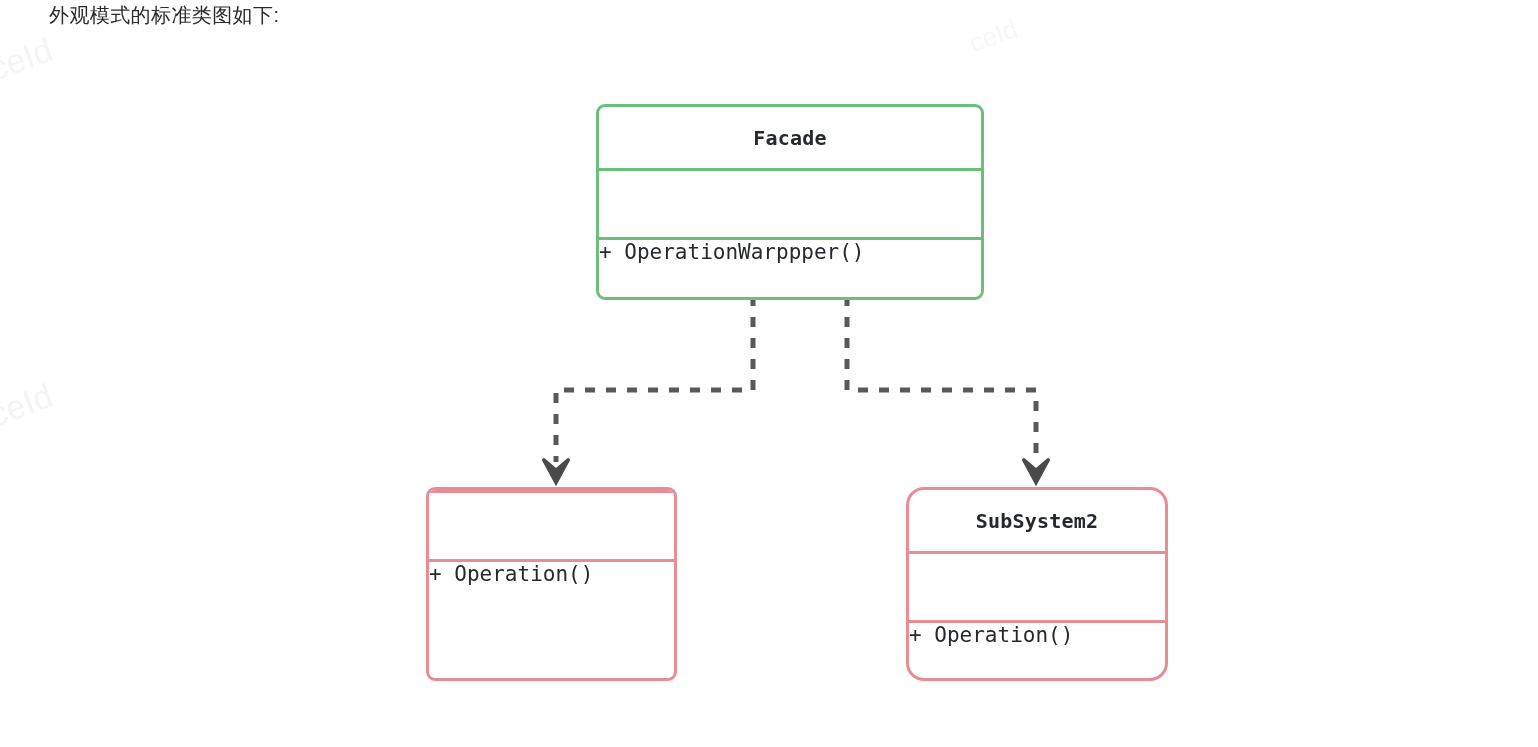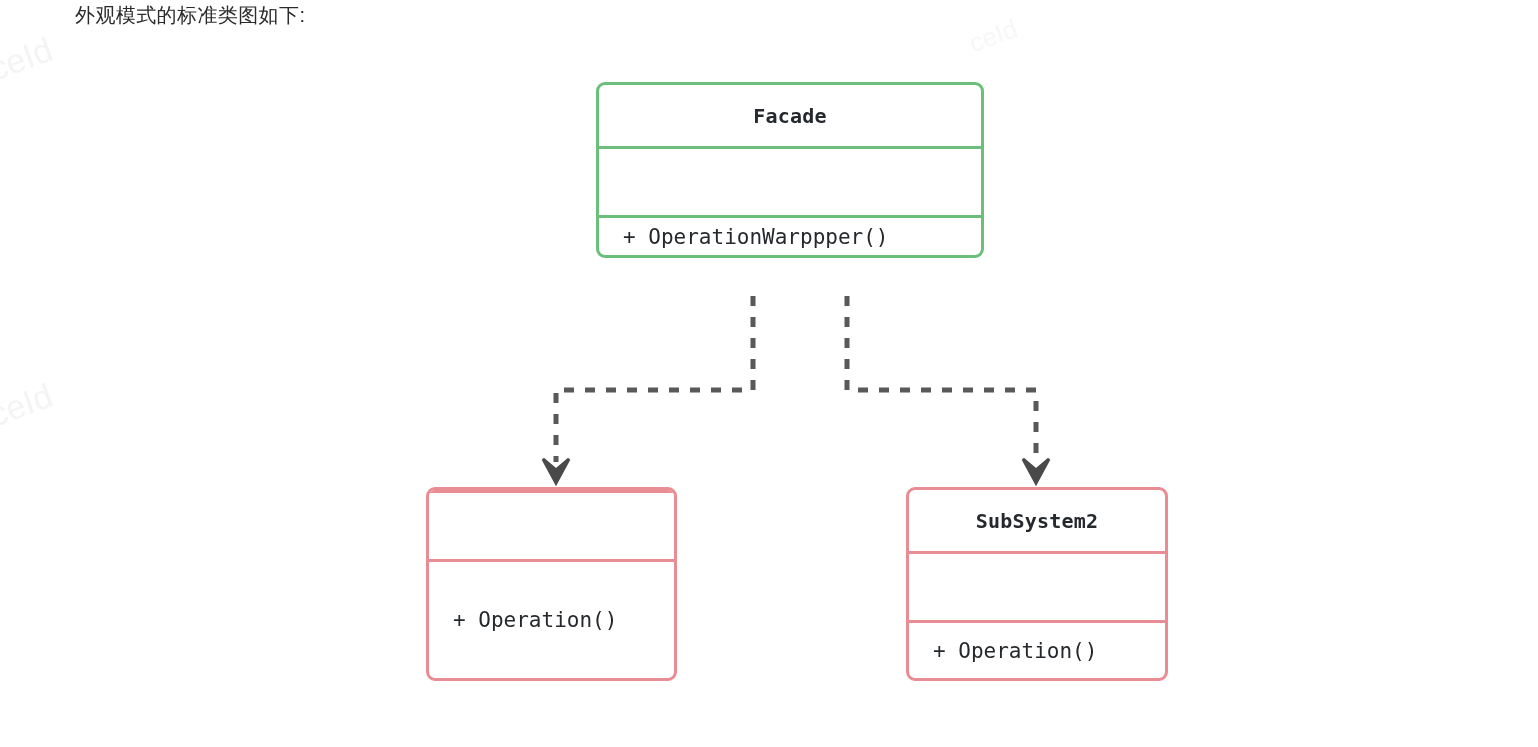--- a/index.html
+++ b/index.html
@@ -20,21 +20,20 @@
   #page-heading {
     position: absolute;
     left: 49px;
     top: 0px;
     font-family: "Liberation Sans", sans-serif;
     font-size: 20px;
     line-height: 30px;
     color: #2b2b2b;
     white-space: nowrap;
     letter-spacing: 0.4px;
-    margin-left: 26px;
   }
 
   
   .watermark {
     position: absolute;
     color: #f4f4f4;
     font-family: "Liberation Sans", sans-serif;
     font-size: 34px;
     font-weight: 400;
     transform: rotate(-20deg);
@@ -74,58 +73,59 @@
     border-radius: 9px;
     border-style: solid;
     border-width: 3px;
     display: flex;
     flex-direction: column;
     overflow: hidden;
   }
   .uml-class.facade {
     border-color: #6cbf7b;
     left: 596px;
-    top: 82px;
+    top: 104px;
     width: 388px;
-    height: 176px;
+    height: 196px;
   }
   .uml-class.subsystem-1 {
     border-color: #e98d94;
     left: 426px;
     top: 487px;
     width: 251px;
     height: 194px;
   }
   .uml-class.subsystem-2 {
     border-color: #e98d94;
     left: 906px;
     top: 487px;
     width: 262px;
     height: 194px;
+    border-radius: 18px;
   }
 
   .uml-name {
     height: 61px;
     display: flex;
     align-items: center;
     justify-content: center;
     font-family: "DejaVu Sans Mono", "Liberation Mono", monospace;
     font-weight: 700;
     font-size: 20px;
     color: #25282c;
     letter-spacing: 0.2px;
   }
   .uml-attrs {
     height: 66px;
   }
   .uml-ops {
     flex: 1;
     display: flex;
-    align-items: center;
-    padding-left: 24px;
+    align-items: flex-start;
+    padding-left: 0;
   }
   .uml-op-text {
     font-family: "DejaVu Sans Mono", "Liberation Mono", monospace;
     font-size: 21px;
     color: #25282c;
     white-space: nowrap;
   }
 
   .divider {
     height: 3px;

